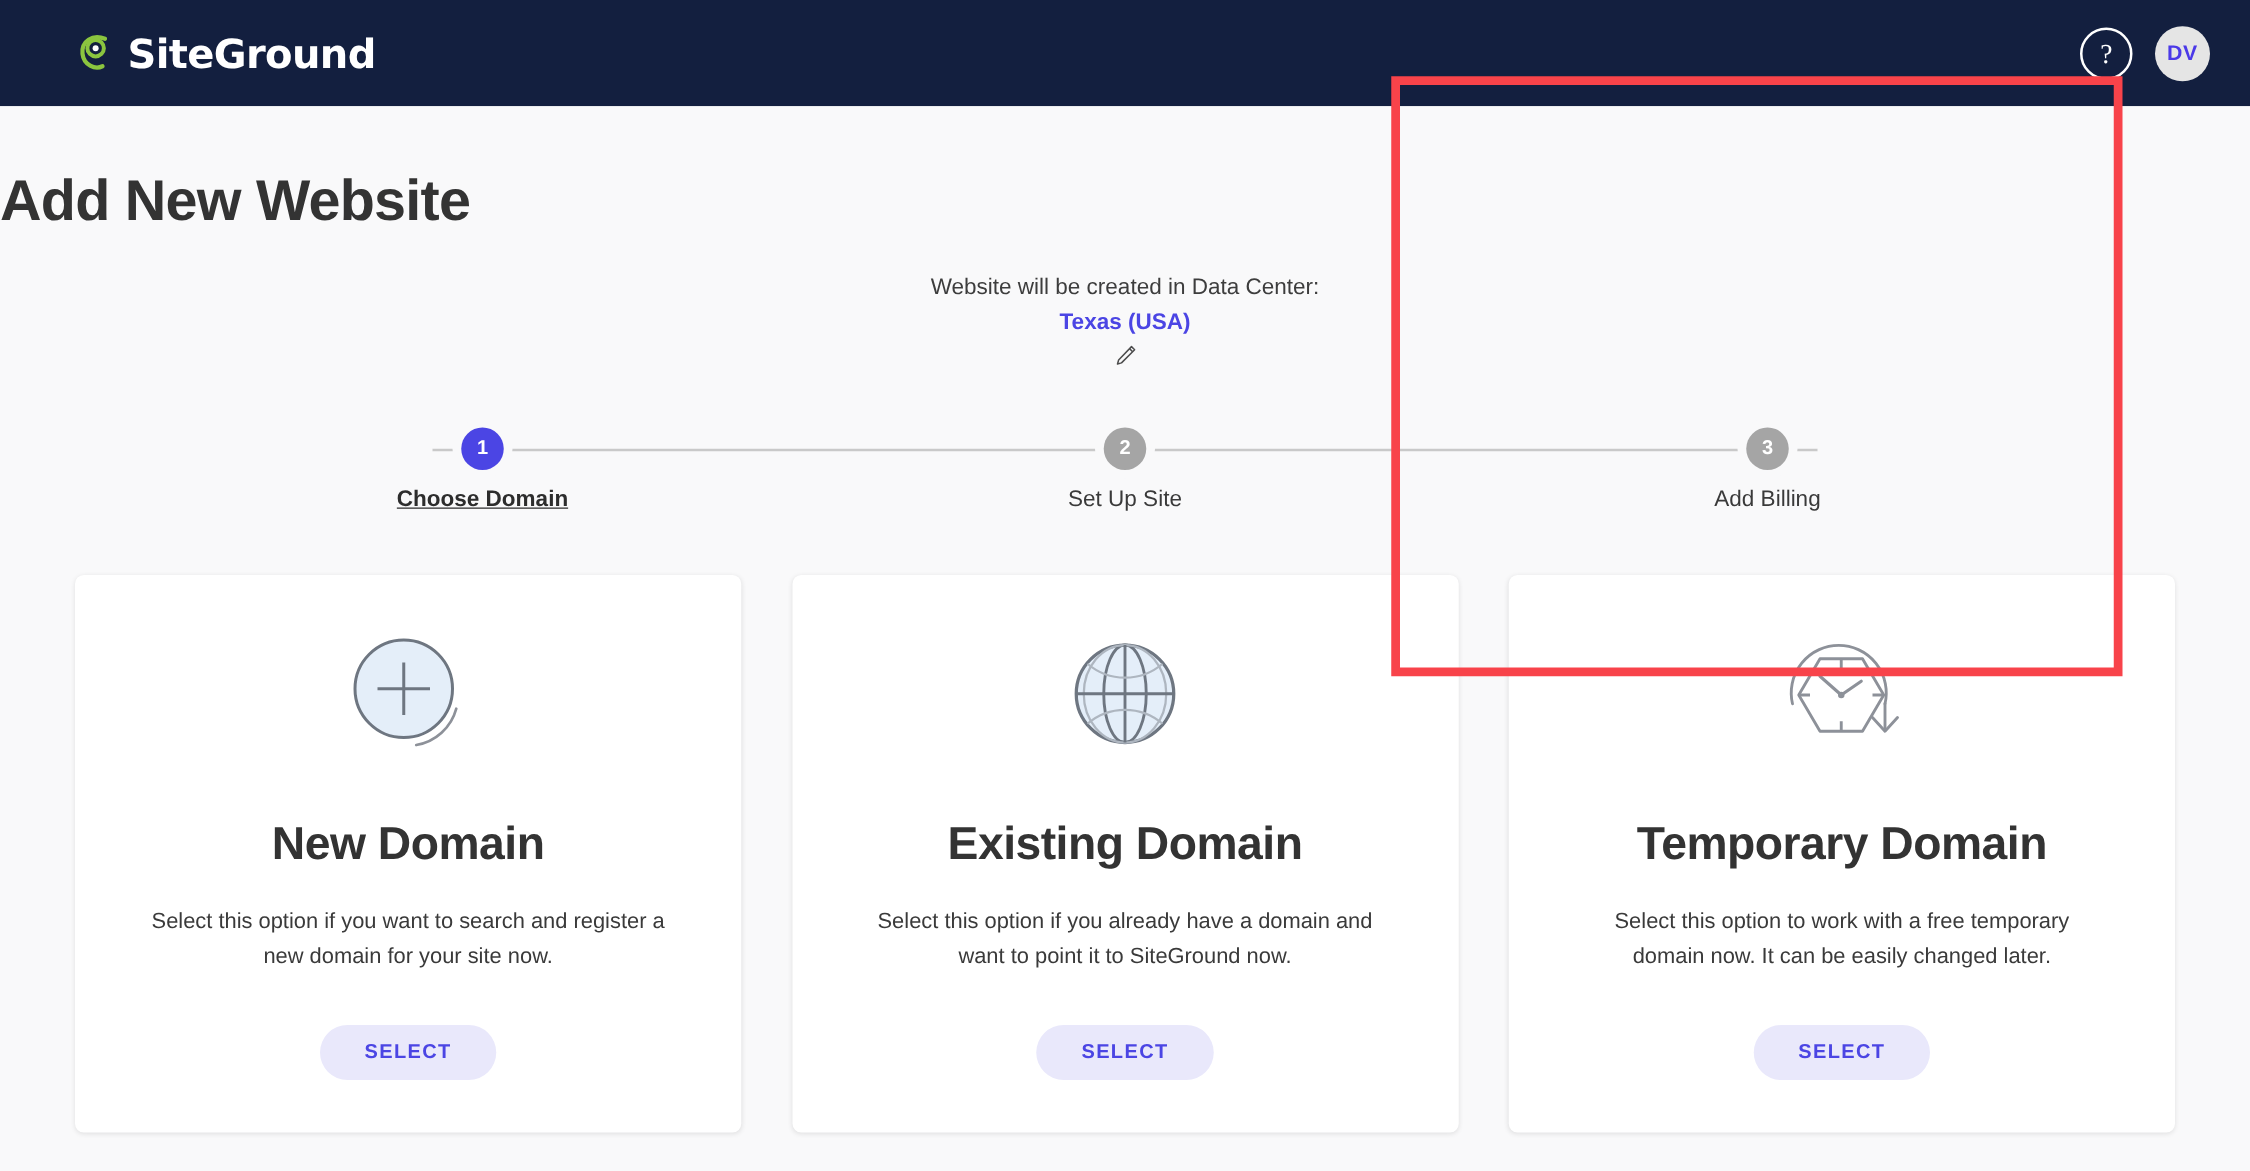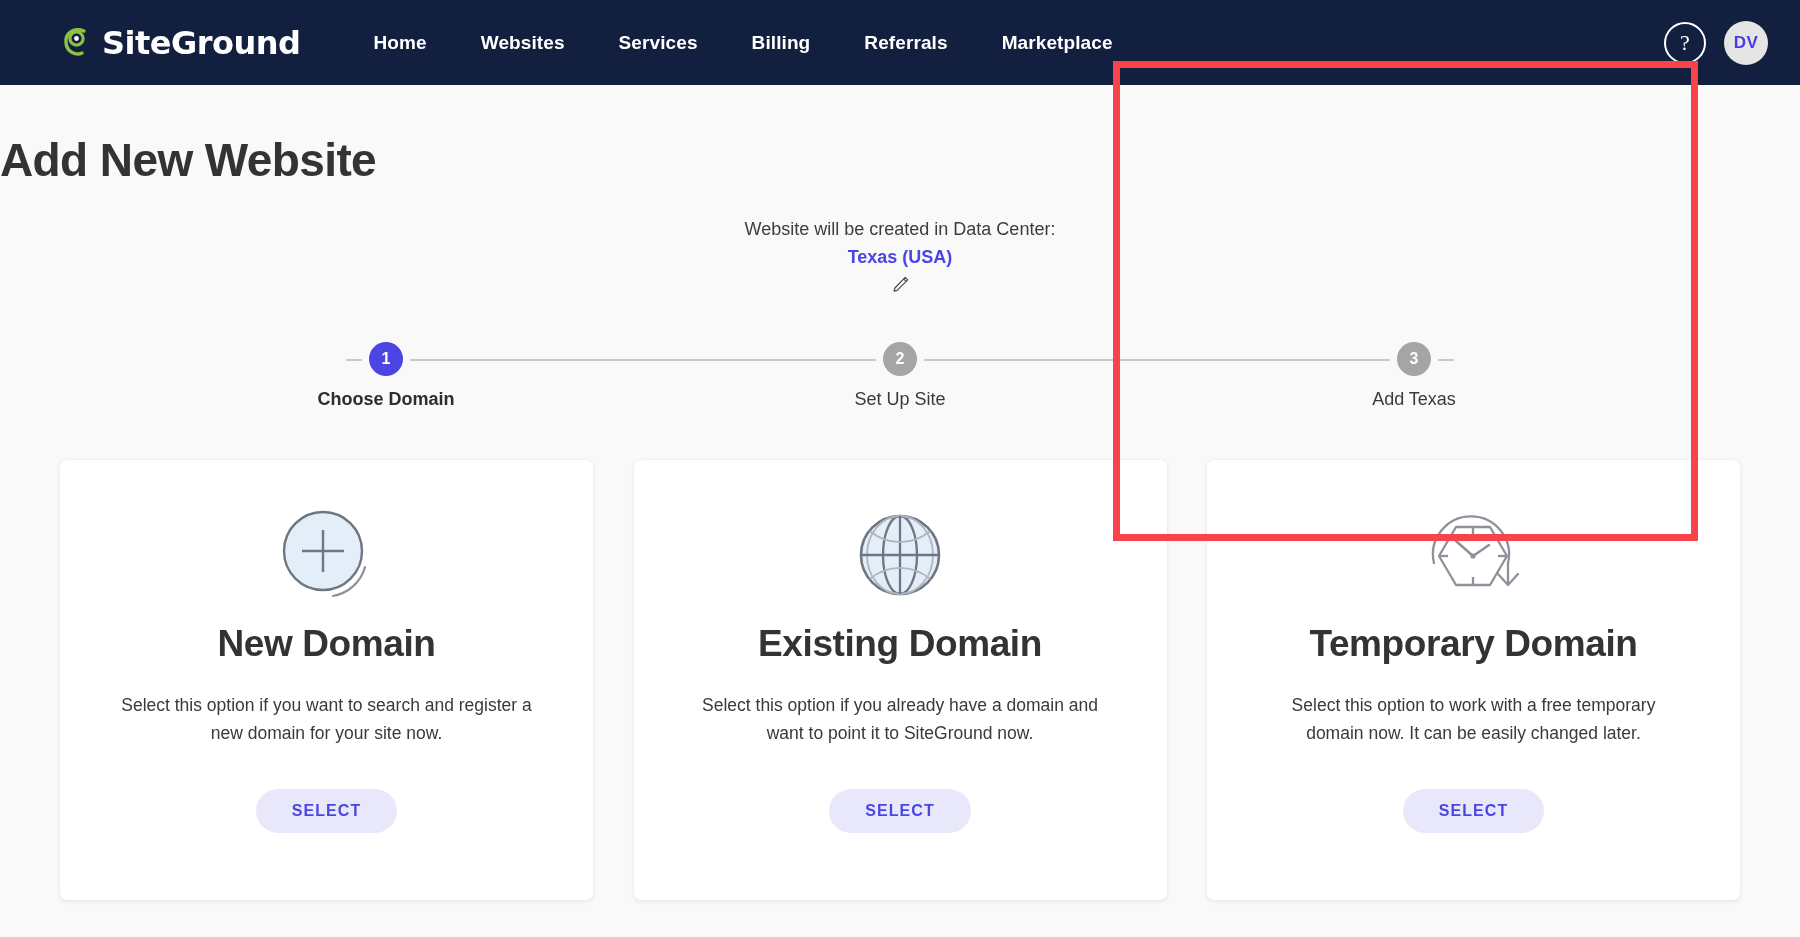--- a/index.html
+++ b/index.html
@@ -156,21 +156,21 @@
     z-index: 2;
     box-shadow: 0 0 0 7px #f9f9fa;
   }
   .step.active .step-circle { background: #4b45e4; }
   .step.inactive .step-circle { background: #a5a5a5; }
   .step-label {
     margin-top: 13px;
     font-size: 18px;
     color: #2d2d2d;
   }
-  .step.active .step-label { font-weight: 700; }
+  .step.active .step-label { font-weight: 700; text-decoration: underline; }
   .step.inactive .step-label { font-weight: 400; color: #3a3a3a; }
 
   
   .cards {
     margin: 38px auto 0;
     width: 1680px;
     display: flex;
     justify-content: space-between;
     position: relative;
   }
@@ -181,21 +181,21 @@
     box-shadow: 0 1px 4px rgba(0,0,0,0.10);
     padding: 36px 40px 42px;
     display: flex;
     flex-direction: column;
     align-items: center;
     min-height: 440px;
     cursor: pointer;
   }
   .card-icon { height: 118px; display: flex; align-items: center; justify-content: center; }
   .card-title {
-    margin-top: 9px;
+    margin-top: 40px;
     font-size: 37px;
     font-weight: 700;
     color: #333333;
     letter-spacing: -0.4px;
     text-align: center;
   }
   .card-desc {
     margin-top: 26px;
     font-size: 17.5px;
     line-height: 1.6;
@@ -240,28 +240,20 @@
     <span>
       <svg class="brand-logo" viewBox="0 0 34 36">
         <path d="M22 6 C12 2, 3 8, 4 18 C5 27, 14 31, 20 28" fill="none" stroke="#8bc53f" stroke-width="3.4" stroke-linecap="round"></path>
         <circle cx="14.5" cy="13.5" r="6.6" fill="none" stroke="#8bc53f" stroke-width="3.2"></circle>
         <circle cx="14.5" cy="13.5" r="2.4" fill="#ffffff"></circle>
       </svg>
     </span>
     <span class="brand-name">SiteGround</span>
   </div>
 
-  <div class="nav-links">
-    <div class="nav-link">Home</div>
-    <div class="nav-link">Websites</div>
-    <div class="nav-link">Services</div>
-    <div class="nav-link">Billing</div>
-    <div class="nav-link">Referrals</div>
-    <div class="nav-link">Marketplace</div>
-  </div>
 
   <div class="nav-right">
     <div class="help-btn">?</div>
     <div class="avatar">DV</div>
   </div>
 </div>
 
 <div class="page">
 
   <h1 class="page-title">Add New Website</h1>
@@ -286,21 +278,21 @@
         <div class="step-label">Choose Domain</div>
       </div>
 
       <div class="step inactive">
         <div class="step-circle">2</div>
         <div class="step-label">Set Up Site</div>
       </div>
 
       <div class="step inactive">
         <div class="step-circle">3</div>
-        <div class="step-label">Add Texas</div>
+        <div class="step-label">Add Billing</div>
       </div>
 
     </div>
   </div>
 
   <div class="cards">
 
     <div class="card">
       <div class="card-icon">
         <svg width="108" height="108" viewBox="0 0 108 108">

